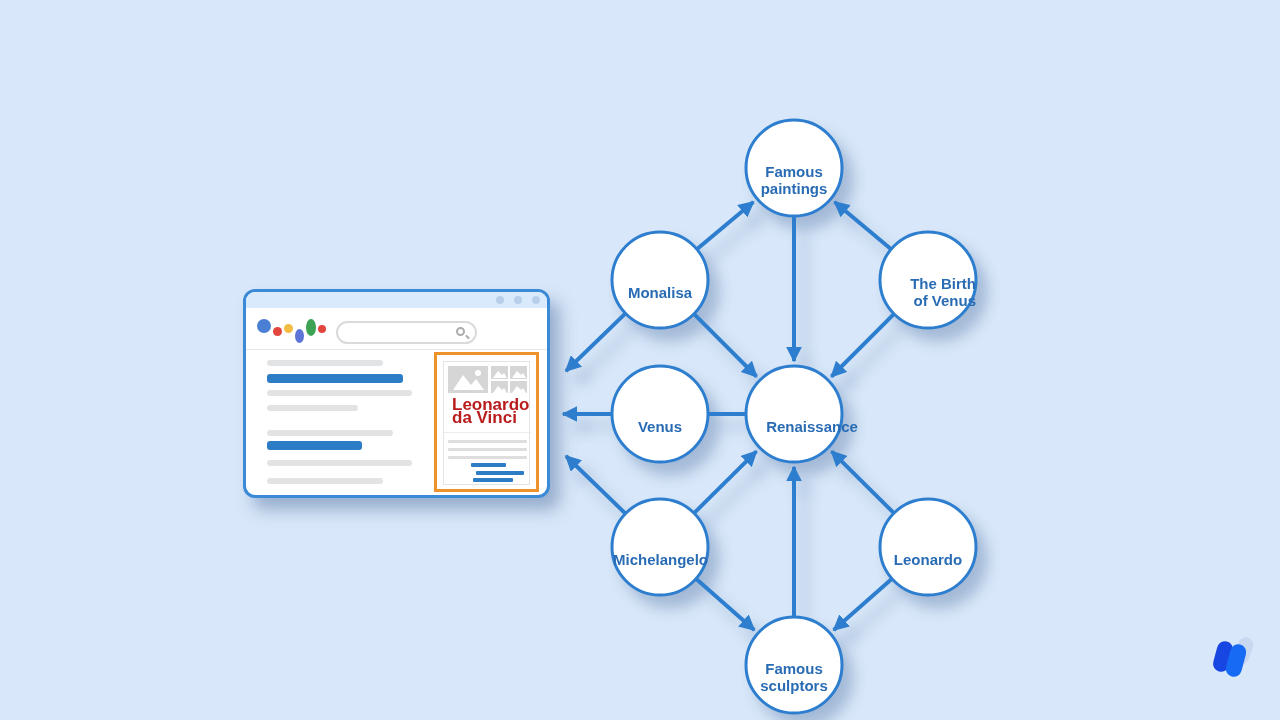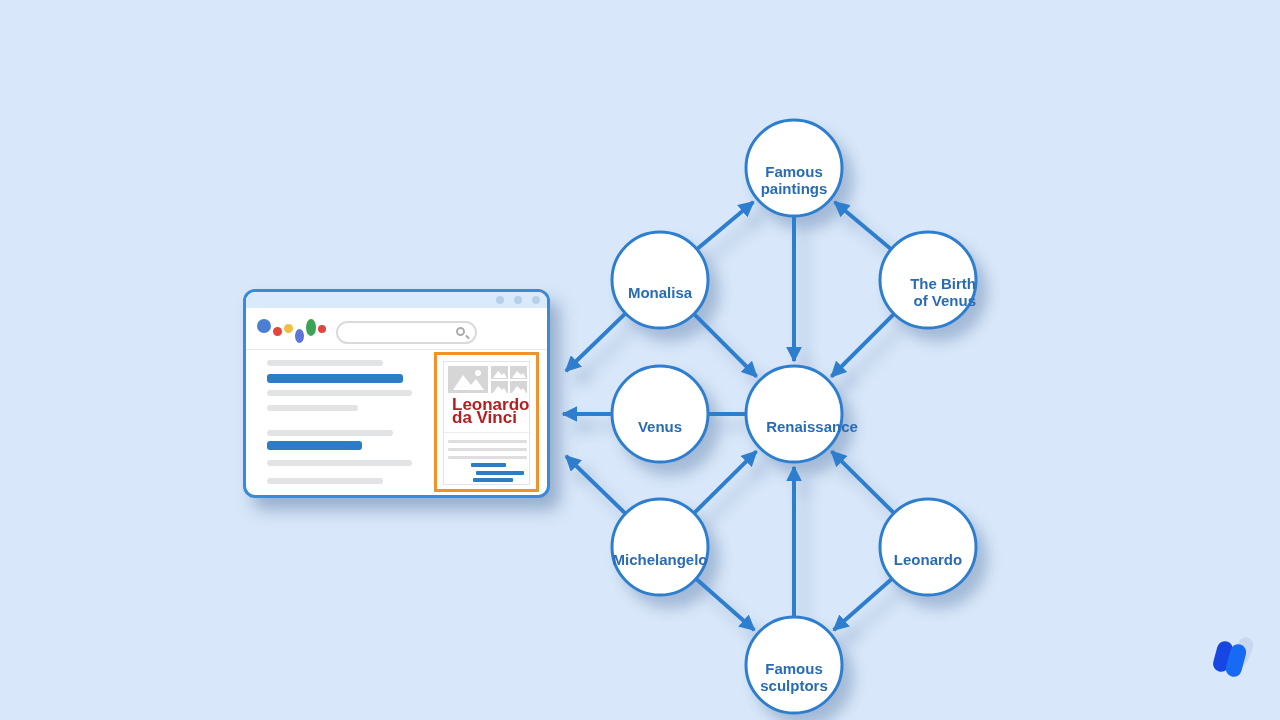--- a/index.html
+++ b/index.html
@@ -108,21 +108,21 @@
       <circle cx="794" cy="665" r="48" fill="#ffffff" stroke="#2e7ecf" stroke-width="3"></circle>
     </svg>
   <div id="graph-labels">
       <div class="node-label" style="left: 794px; top: 168px;">Famous
 paintings</div>
       <div class="node-label" style="left: 660px; top: 280px;">Monalisa</div>
       <div class="node-label" style="left: 928px; top: 280px; text-align: right;">The Birth
 of Venus</div>
       <div class="node-label" style="left: 660px; top: 414px;">Venus</div>
       <div class="node-label" style="left: 794px; top: 414px; margin-left: 18px;">Renaissance</div>
-      <div class="node-label" style="left: 660px; top: 547px;">Michelangelo</div>
+      <div class="node-label" style="left: 660px; top: 547px; text-align: right;">Michelangelo</div>
       <div class="node-label" style="left: 928px; top: 547px;">Leonardo</div>
       <div class="node-label" style="left: 794px; top: 665px;">Famous
 sculptors</div>
     </div>
 
   <div id="browser">
     <div id="browser-topbar">
       <span class="win-dot" style="left:250px"></span>
       <span class="win-dot" style="left:268px"></span>
       <span class="win-dot" style="left:286px"></span>

